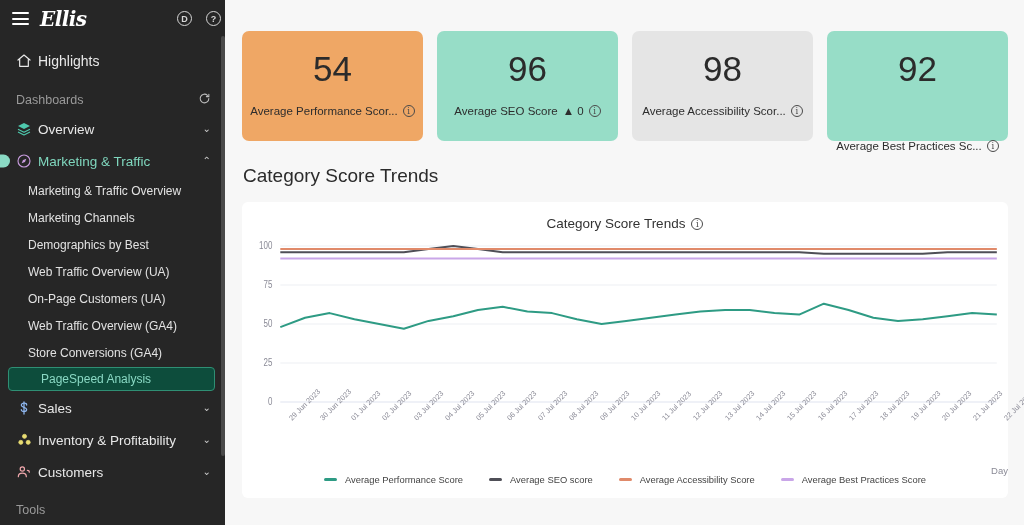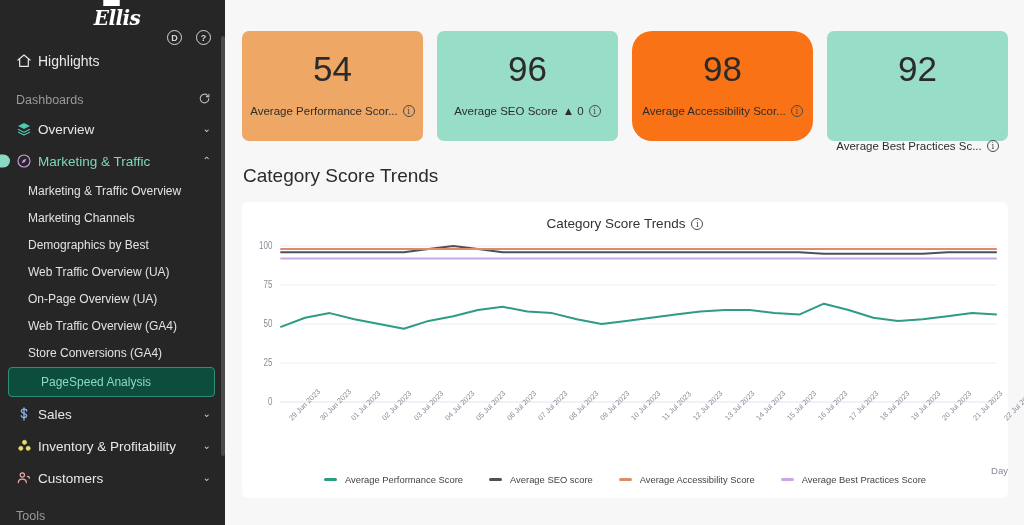--- a/index.html
+++ b/index.html
@@ -14,21 +14,21 @@
   
   .sidebar {
     width: 225px; height: 525px;
     background: #262626;
     position: relative;
     flex: 0 0 225px;
     overflow: hidden;
   }
   .sb-scroll { position: absolute; right: 0; top: 36px; width: 4px; height: 420px; background: #4a4a4a; border-radius: 2px; }
   .sb-header {
-    height: 37px; display: flex; align-items: center; padding: 0 14px 0 12px; flex-direction: column;
+    height: 37px; display: flex; align-items: center; padding: 0 4px 0 12px;
   }
   .hamburger { width: 17px; height: 13px; display: flex; flex-direction: column; justify-content: space-between; cursor: pointer; }
   .hamburger span { display: block; height: 2px; background: #ffffff; border-radius: 1px; }
   .brand {
     margin-left: 11px; color: #ffffff;
     font-family: "DejaVu Serif", serif;
     font-size: 20px; font-weight: 700; font-style: italic;
     letter-spacing: -0.6px;
   }
   .sb-header-icons { margin-left: auto; display: flex; gap: 14px; align-items: center; }
@@ -65,21 +65,21 @@
   }
   .nav-row.accent .lbl { color: #7fd6bd; }
 
   .subnav {
     display: flex; align-items: center;
     height: 26px; padding-left: 28px; margin: 1px 10px 1px 0;
     color: #e2e2e2; font-size: 12px; cursor: pointer;
   }
   .subnav.active {
     background: #0d4d3c; border: 1px solid #2f8f74; border-radius: 4px;
-    color: #8ad9c4; margin-left: 8px; padding-left: 32px; height: 30px;
+    color: #8ad9c4; margin-left: 8px; padding-left: 32px; height: 24px;
   }
 
   
   .main { flex: 1; height: 525px; background: #f7f7f7; overflow: hidden; position: relative; }
 
   .kpi-row { display: flex; gap: 14px; padding: 31px 16px 0 17px; }
   .kpi {
     flex: 1; height: 110px; border-radius: 7px;
     display: flex; flex-direction: column; align-items: center;
     padding-top: 19px;
@@ -197,21 +197,21 @@
     <div class="subnav">
         <span>Marketing Channels</span>
       </div>
     <div class="subnav">
         <span>Demographics by Best</span>
       </div>
     <div class="subnav">
         <span>Web Traffic Overview (UA)</span>
       </div>
     <div class="subnav">
-        <span>On-Page Overview (UA)</span>
+        <span>On-Page Customers (UA)</span>
       </div>
     <div class="subnav">
         <span>Web Traffic Overview (GA4)</span>
       </div>
     <div class="subnav">
         <span>Store Conversions (GA4)</span>
       </div>
     <div class="subnav active">
         <span>PageSpeed Analysis</span>
       </div>
@@ -271,21 +271,21 @@
         </div>
       </div>
       <div class="kpi" id="kpi1" style="background: rgb(151, 221, 199);">
         <div class="val">96</div>
         <div class="cap">
           <span>Average SEO Score</span>
           <span>▲ 0</span>
           <span class="info-dot">i</span>
         </div>
       </div>
-      <div class="kpi" id="kpi2" style="background: #f97316; border-radius: 20px;">
+      <div class="kpi" id="kpi2" style="background: #e5e5e5;">
         <div class="val">98</div>
         <div class="cap">
           <span>Average Accessibility Scor...</span>
           <span class="info-dot">i</span>
         </div>
       </div>
       <div class="kpi" id="kpi3" style="background: rgb(151, 221, 199); gap: 35px;">
         <div class="val">92</div>
         <div class="cap">
           <span>Average Best Practices Sc...</span>

